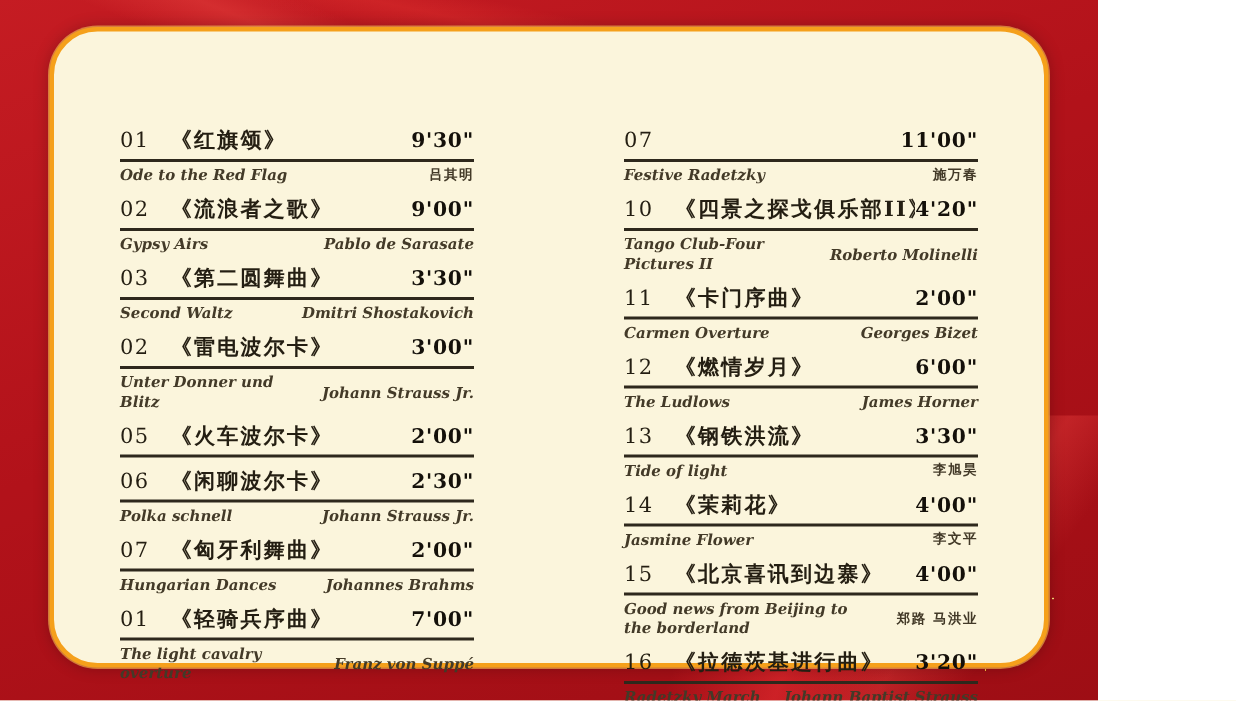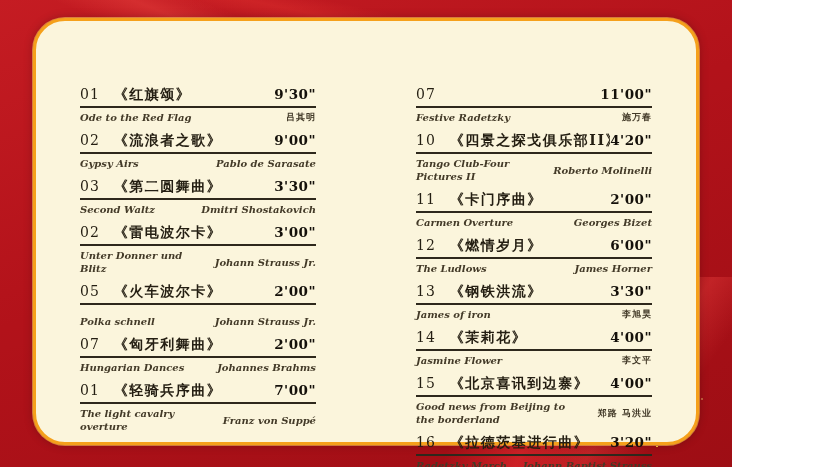--- a/index.html
+++ b/index.html
@@ -115,20 +115,25 @@
 
           <div class="entry">
             <div class="title-row">
               <span class="num">05</span>
               <span class="cn cjk">《火车波尔卡》</span>
               <span class="dur">2'00"</span>
             </div>
           </div>
 
           <div class="entry">
+            <div class="title-row">
+              <span class="num">06</span>
+              <span class="cn cjk">《闲聊波尔卡》</span>
+              <span class="dur">2'30"</span>
+            </div>
             <div class="sub-row">
               <span class="en">Polka schnell</span>
               <span class="comp">Johann Strauss Jr.</span>
             </div>
           </div>
 
           <div class="entry">
             <div class="title-row">
               <span class="num">07</span>
               <span class="cn cjk">《匈牙利舞曲》</span>
@@ -202,21 +207,21 @@
             </div>
           </div>
 
           <div class="entry">
             <div class="title-row">
               <span class="num">13</span>
               <span class="cn cjk">《钢铁洪流》</span>
               <span class="dur">3'30"</span>
             </div>
             <div class="sub-row">
-              <span class="en">James of iron</span>
+              <span class="en">Tide of light</span>
               <span class="comp cjk">李旭昊</span>
             </div>
           </div>
 
           <div class="entry">
             <div class="title-row">
               <span class="num">14</span>
               <span class="cn cjk">《茉莉花》</span>
               <span class="dur">4'00"</span>
             </div>

